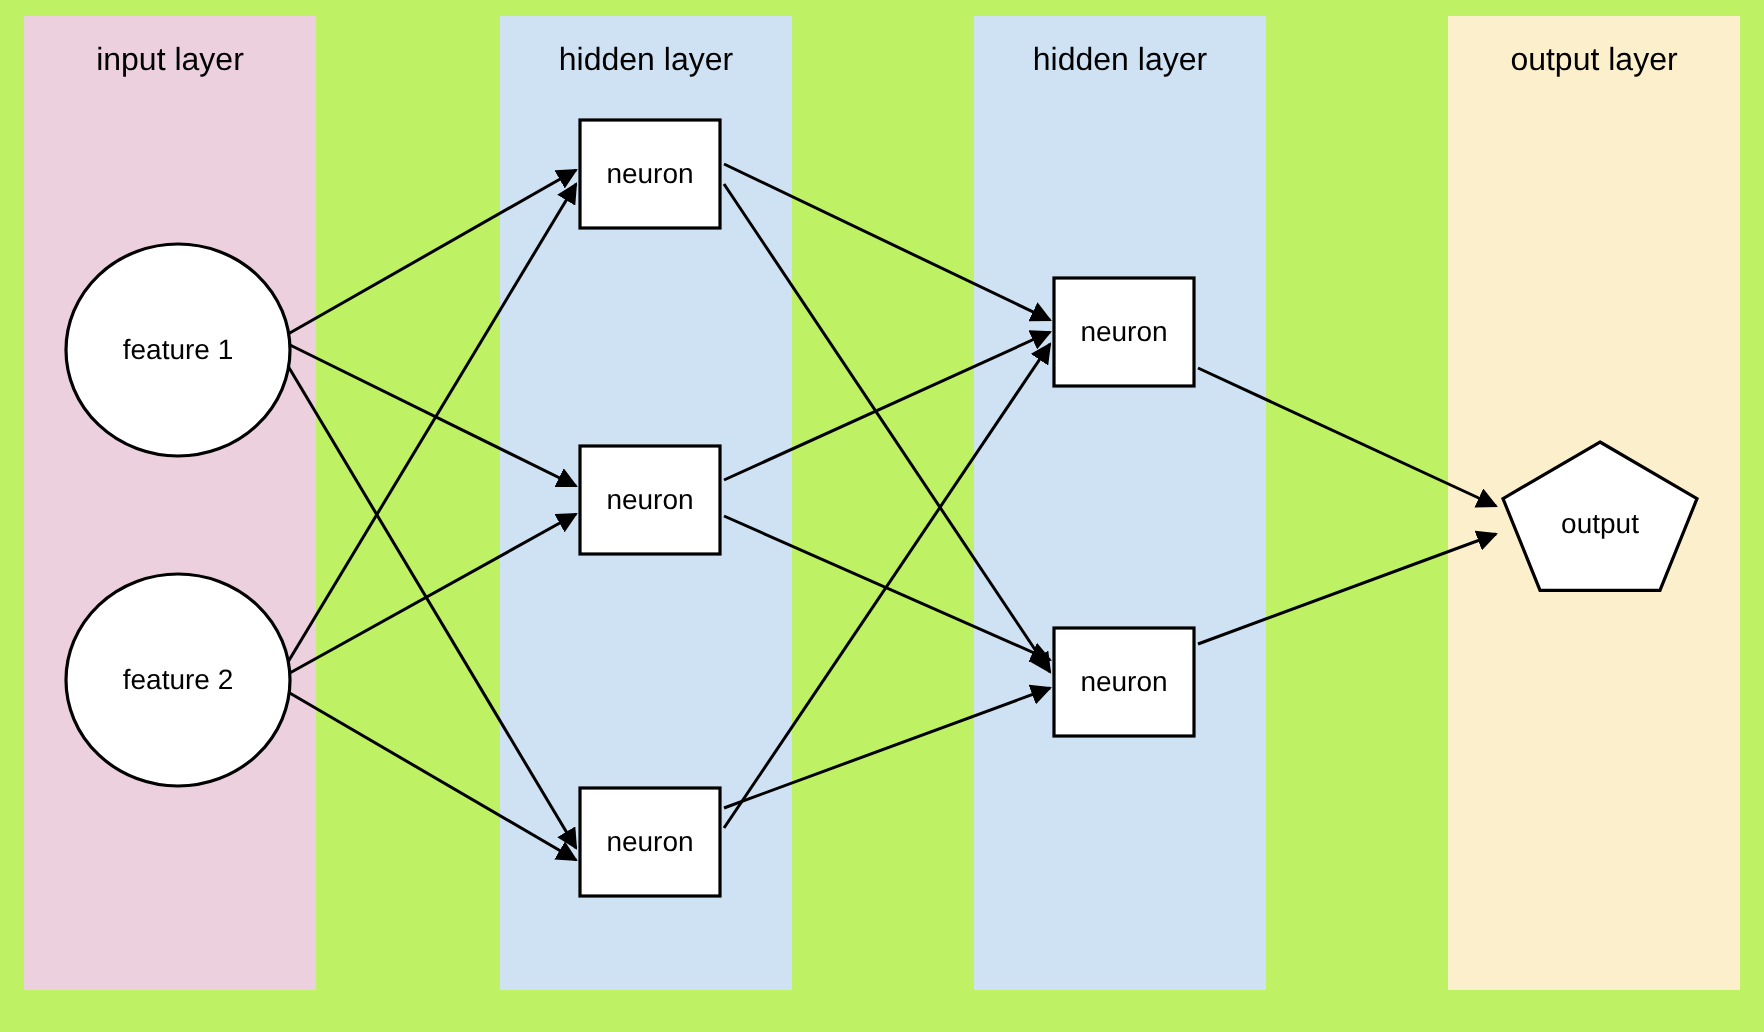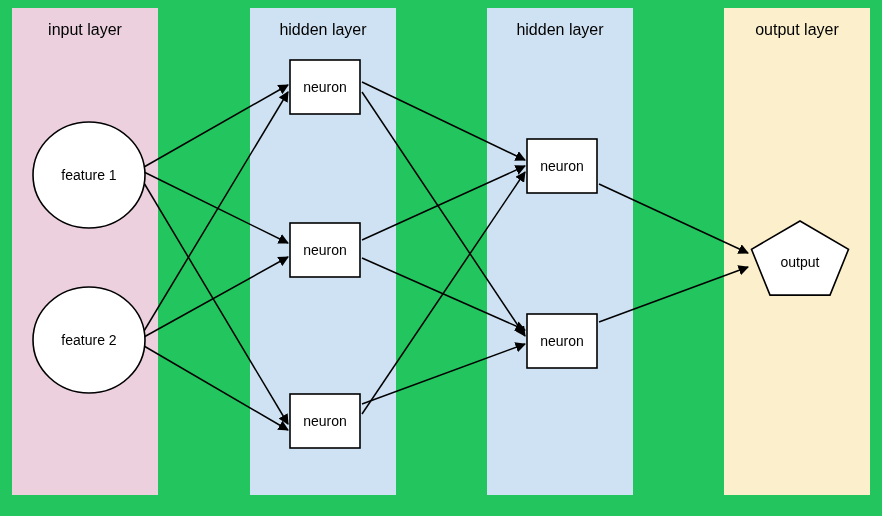--- a/index.html
+++ b/index.html
@@ -4,21 +4,21 @@
 <style>
   html, body {
     margin: 0;
     padding: 0;
     background: #000000;
   }
   #canvas {
     position: relative;
     width: 882px;
     height: 516px;
-    background: #22c55e;
+    background: #bef264;
     overflow: hidden;
     font-family: "Liberation Sans", sans-serif;
   }
   #diagram-svg {
     position: absolute;
     left: 0;
     top: 0;
     width: 882px;
     height: 516px;
     display: block;

